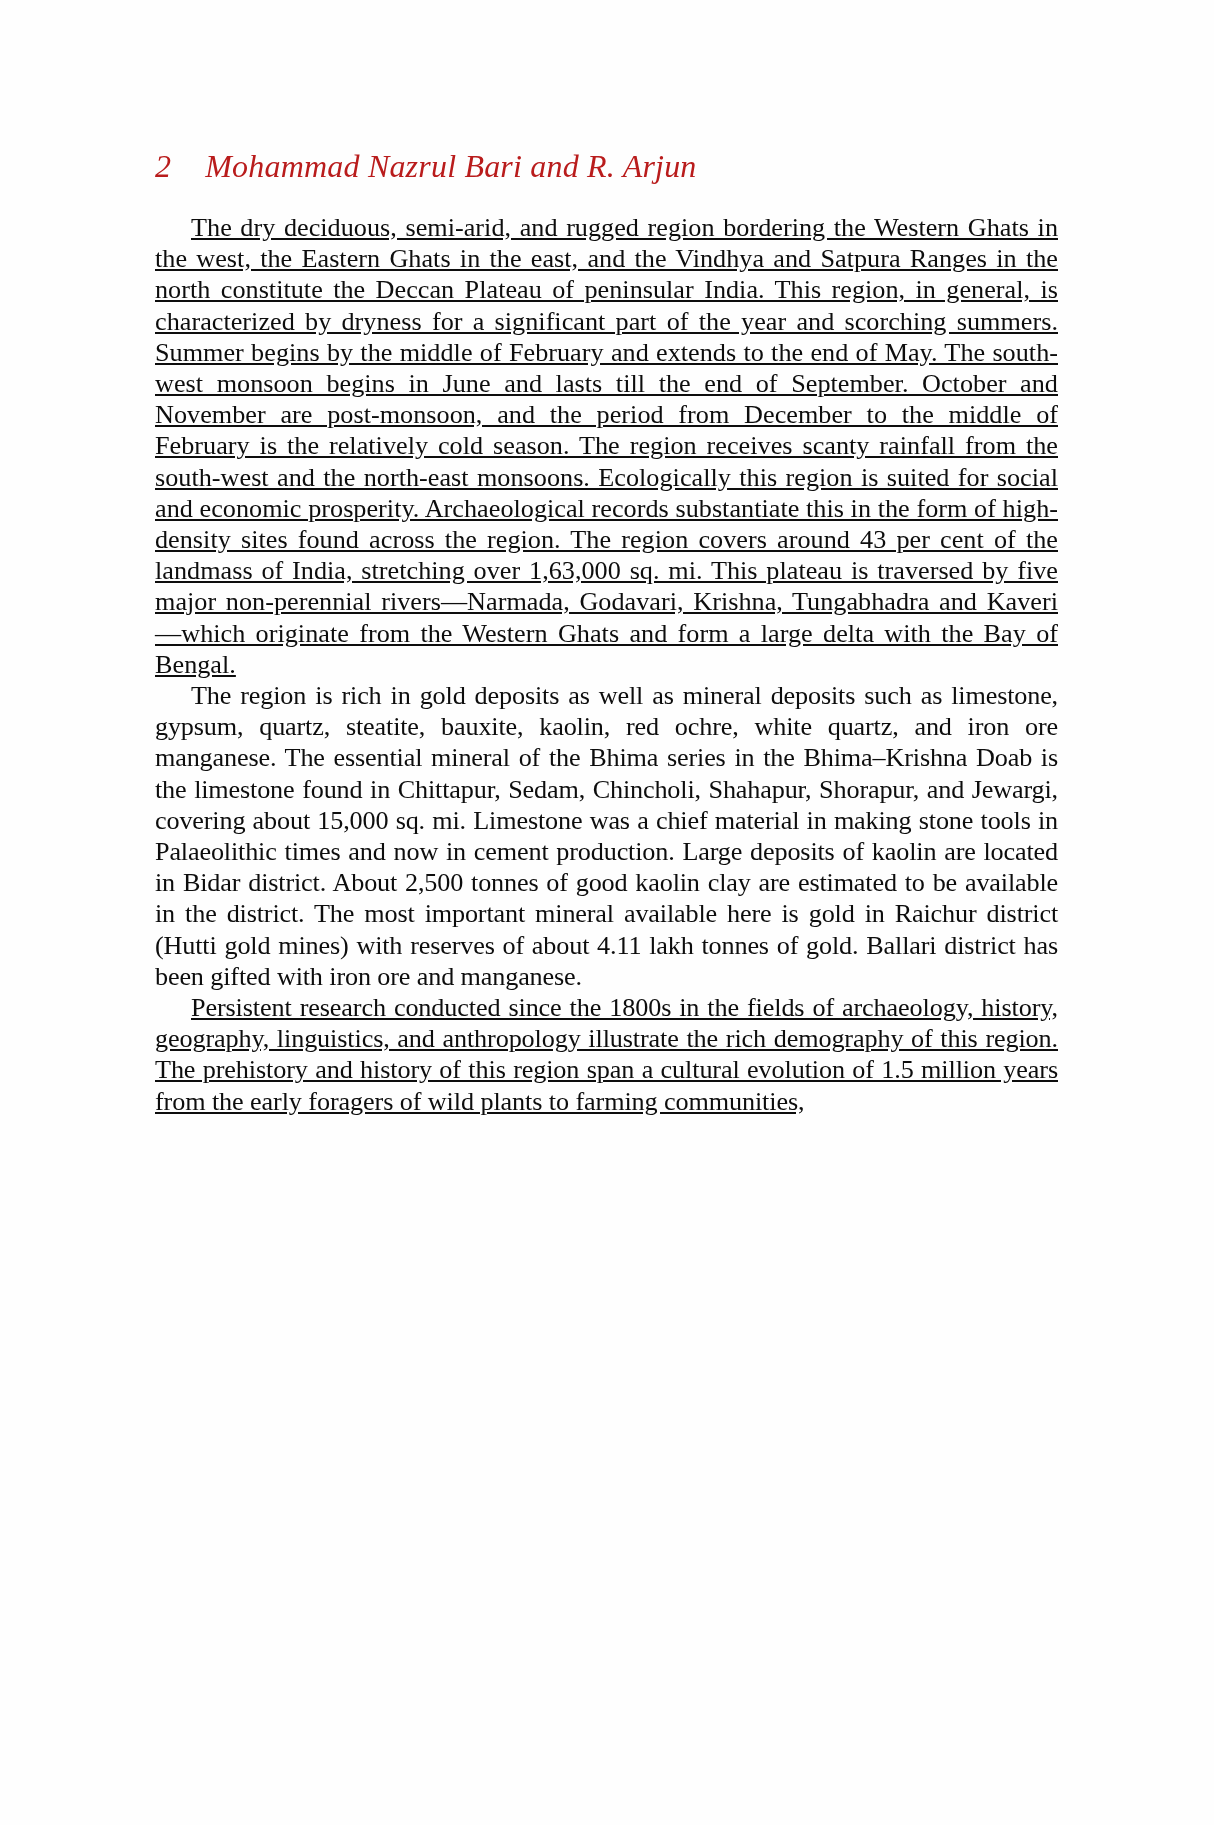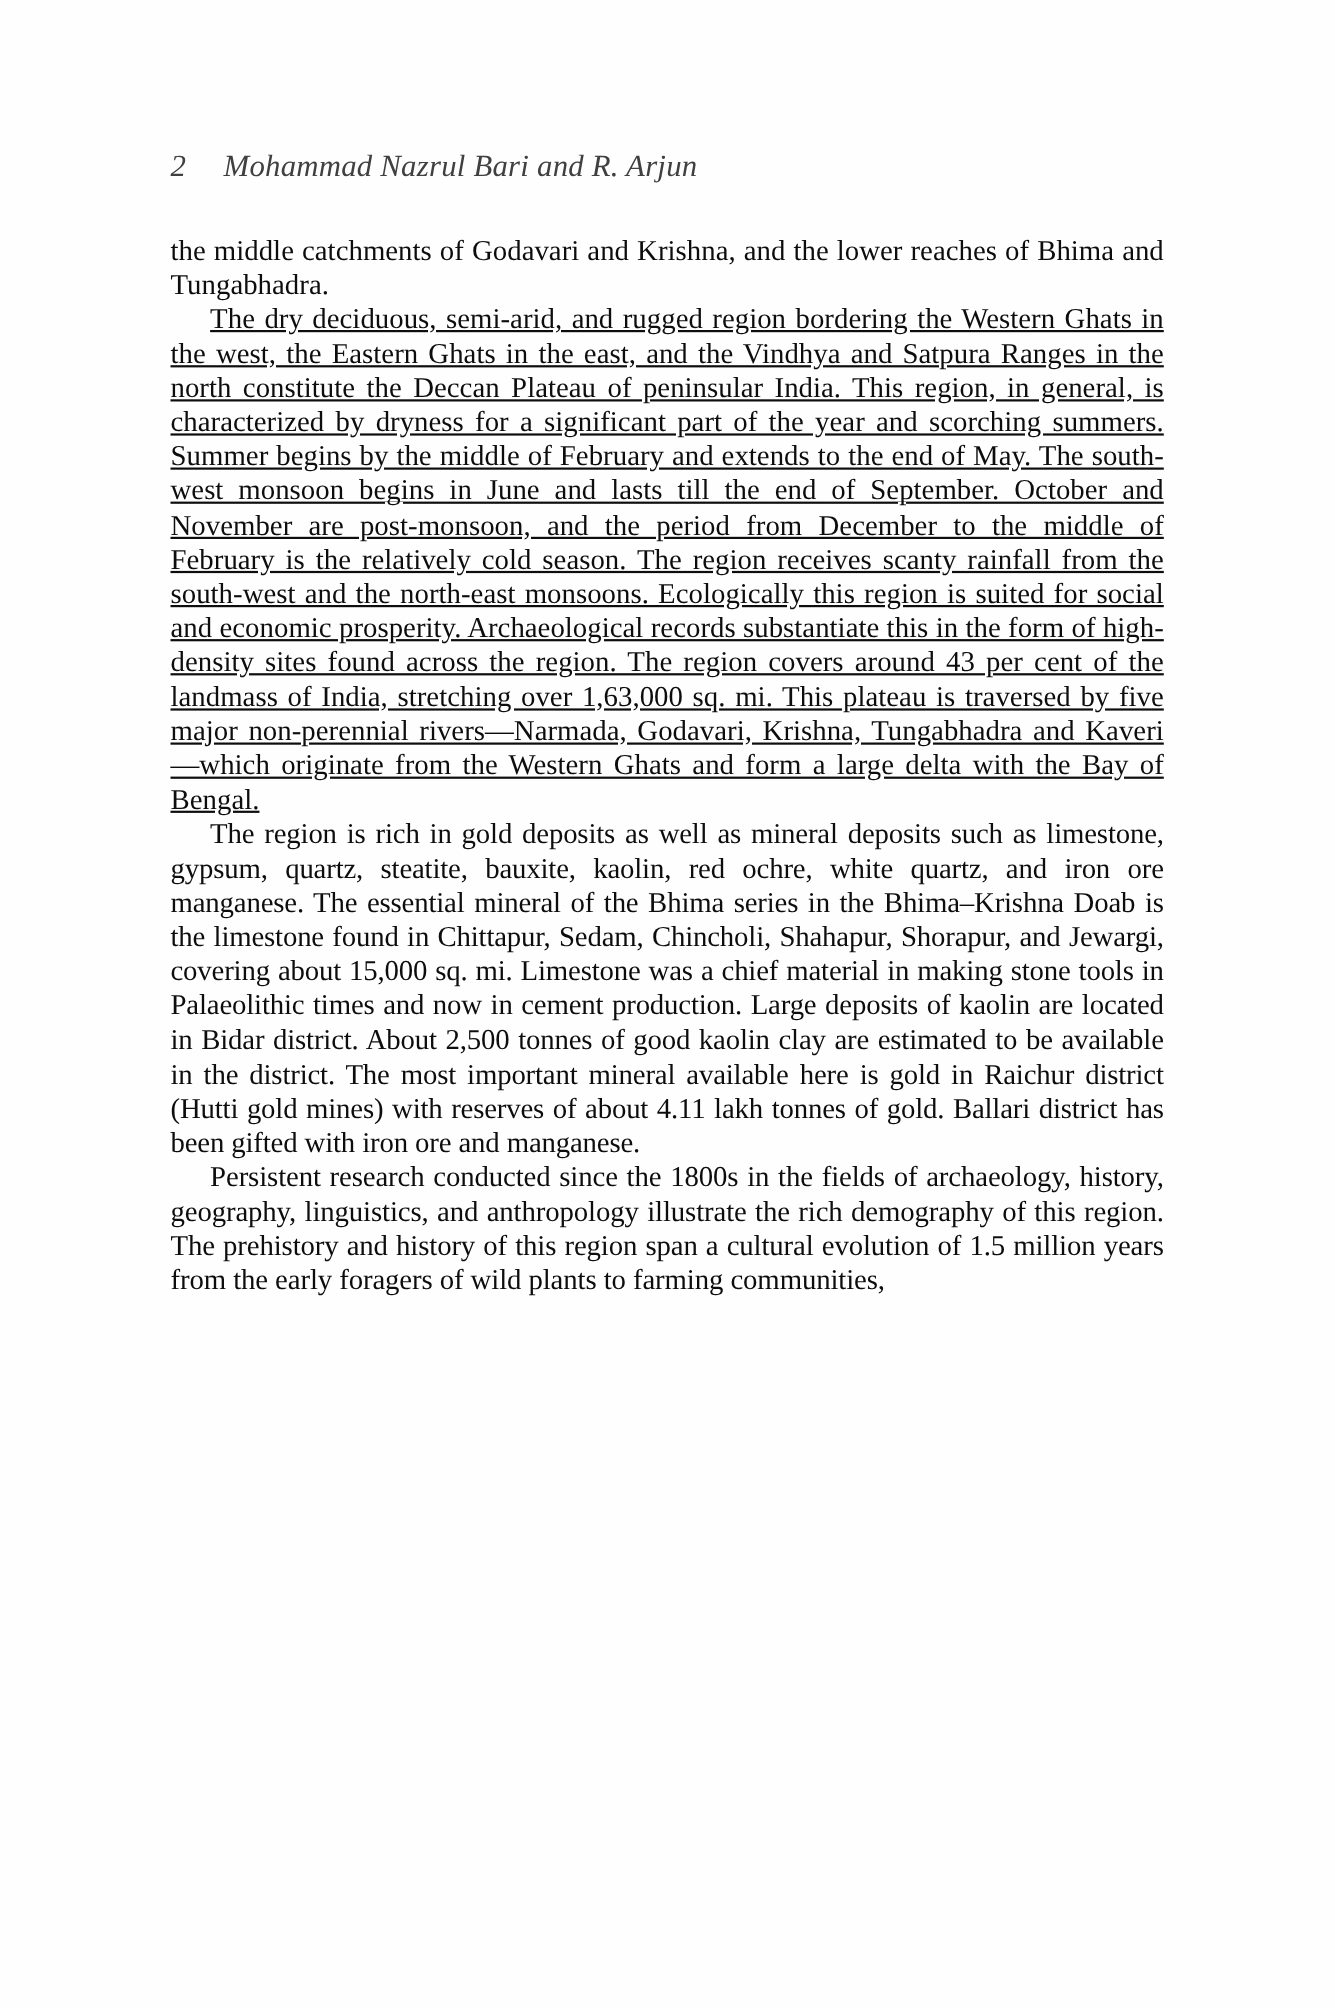--- a/index.html
+++ b/index.html
@@ -21,27 +21,27 @@
     width: 1214px;
     height: 1825px;
     background: #fefefe;
     box-sizing: border-box;
   }
 
   
   .running-head {
     position: absolute;
     left: 155px;
-    top: 136px;
+    top: 148px;
     width: 905px;
     font-style: italic;
-    font-size: 28px;
+    font-size: 32px;
     letter-spacing: 0.2px;
     white-space: nowrap;
-    color: #404040;
+    color: #b91c1c;
   }
   .running-head .folio {
     font-style: italic;
     margin-right: 34px;
   }
 
   
   .textblock {
     position: absolute;
     left: 155px;
@@ -63,31 +63,30 @@
     word-spacing: 0.1px;
   }
   p.para.indent {
     text-indent: 36px;
   }
 
   
   p.p1 { letter-spacing: 0.02px; }
   p.p2 { letter-spacing: 0.02px; text-decoration: underline; }
   p.p3 { letter-spacing: -0.16px; }
-  p.p4 { letter-spacing: -0.12px; }
+  p.p4 { letter-spacing: -0.12px; text-decoration: underline; }
 </style>
 </head>
 <body>
 
 <div class="page">
 
   <div class="running-head">
     <span class="folio">2</span><span>Mohammad Nazrul Bari and R. Arjun</span>
   </div>
 
   <div class="textblock">
-    <p class="para p1">the middle catchments of Godavari and Krishna, and the lower reaches of Bhima and Tungabhadra.</p>
     <p class="para indent p2">The dry deciduous, semi-arid, and rugged region bordering the Western Ghats in the west, the Eastern Ghats in the east, and the Vindhya and Satpura Ranges in the north constitute the Deccan Plateau of peninsular India. This region, in general, is characterized by dryness for a significant part of the year and scorching summers. Summer begins by the middle of February and extends to the end of May. The south-west monsoon begins in June and lasts till the end of September. October and November are post-monsoon, and the period from December to the middle of February is the relatively cold season. The region receives scanty rainfall from the south-west and the north-east monsoons. Ecologically this region is suited for social and economic prosperity. Archaeological records substantiate this in the form of high-density sites found across the region. The region covers around 43 per cent of the landmass of India, stretching over 1,63,000 sq. mi. This plateau is traversed by five major non-perennial rivers—Narmada, Godavari, Krishna, Tungabhadra and Kaveri—which originate from the Western Ghats and form a large delta with the Bay of Bengal.</p>
     <p class="para indent p3">The region is rich in gold deposits as well as mineral deposits such as limestone, gypsum, quartz, steatite, bauxite, kaolin, red ochre, white quartz, and iron ore manganese. The essential mineral of the Bhima series in the Bhima–Krishna Doab is the limestone found in Chittapur, Sedam, Chincholi, Shahapur, Shorapur, and Jewargi, covering about 15,000 sq. mi. Limestone was a chief material in making stone tools in Palaeolithic times and now in cement production. Large deposits of kaolin are located in Bidar district. About 2,500 tonnes of good kaolin clay are estimated to be available in the district. The most important mineral available here is gold in Raichur district (Hutti gold mines) with reserves of about 4.11 lakh tonnes of gold. Ballari district has been gifted with iron ore and manganese.</p>
     <p class="para indent p4">Persistent research conducted since the 1800s in the fields of archaeology, history, geography, linguistics, and anthropology illustrate the rich demography of this region. The prehistory and history of this region span a cultural evolution of 1.5 million years from the early foragers of wild plants to farming communities,</p>
   </div>
 
 </div>
 
 </body></html>

